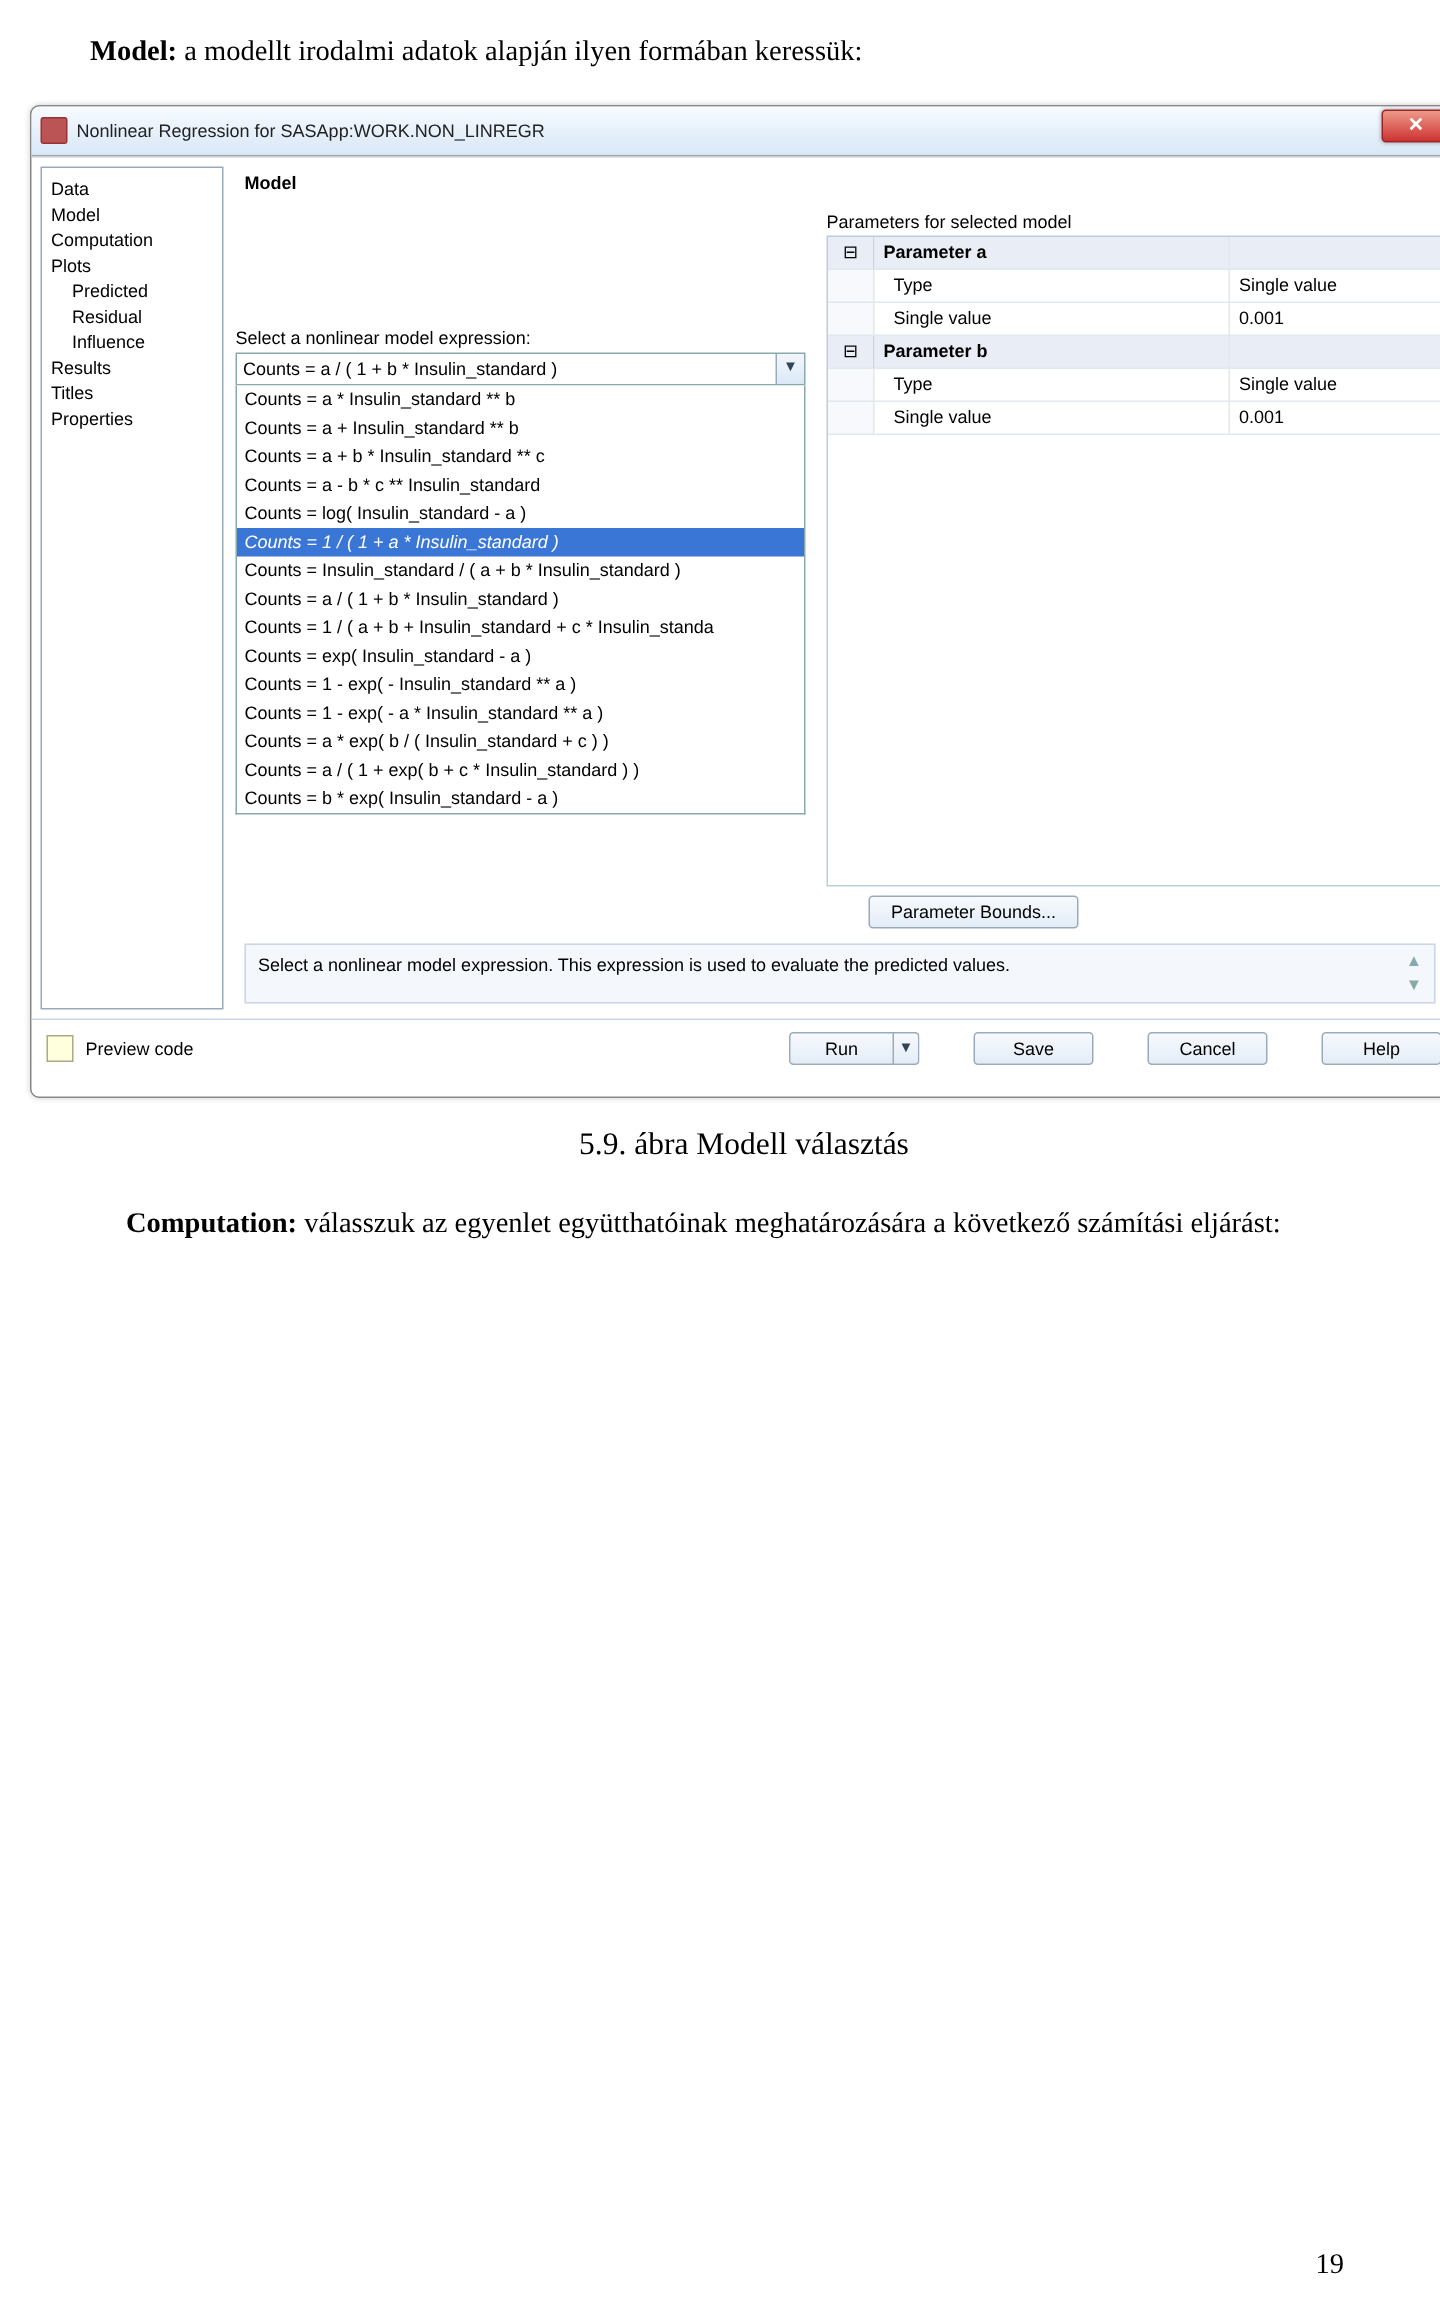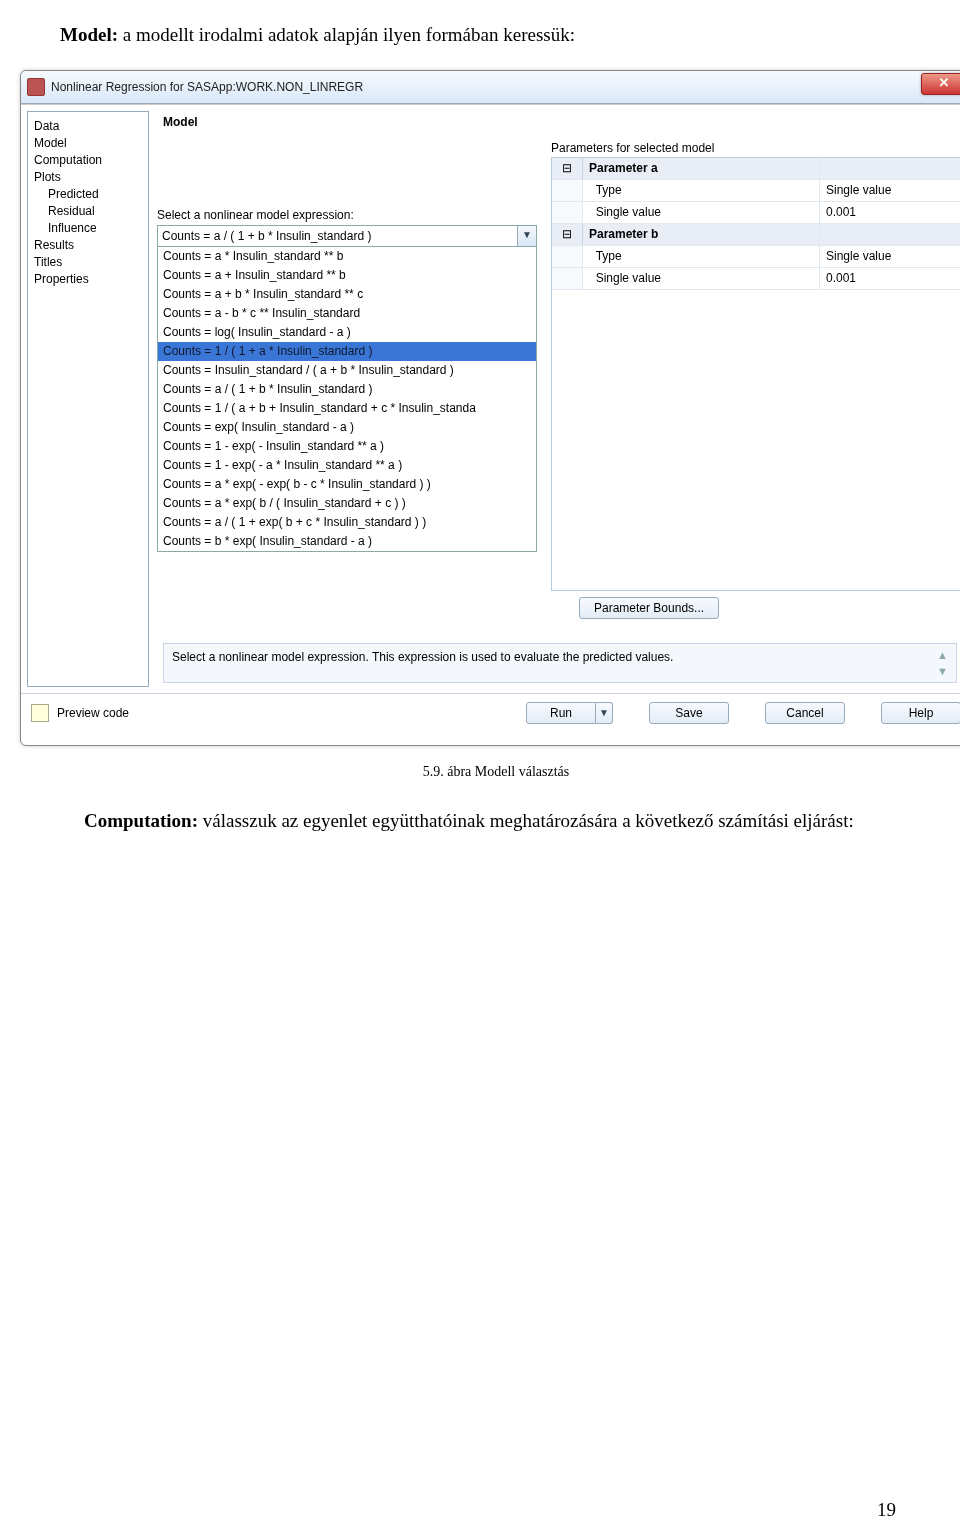--- a/index.html
+++ b/index.html
@@ -115,21 +115,22 @@
   }
   .listbox .item {
     padding: 1px 5px;
     white-space: nowrap;
     overflow:hidden;
     font-size:12px;
     line-height:17px;
   }
   .listbox .item.sel {
     background:#3a76d6;
-    color:#0f172a;
+    color:#ffffff;
+    font-style:italic;
   }
   .param-header { margin-bottom: 2px; }
   .param-grid {
     border:1px solid #bcd;
     background:#fff;
     font-size:12px;
   }
   .param-grid .row {
     display:flex;
   }
@@ -155,21 +156,21 @@
     border-radius: 3px;
     padding: 3px 14px;
     font-size:12px;
     font-family: inherit;
     min-width: 80px;
     cursor: default;
     margin-left: 28px;
   }
   .param-bounds { margin-top: 6px; text-align:left; }
   .help-strip {
-    margin: 24px 6px 4px 6px;
+    margin: 10px 6px 4px 6px;
     border:1px solid #cbd5e3;
     background:#f4f7fb;
     padding: 6px 8px;
     font-size:12px;
     display:flex;
     justify-content:space-between;
     align-items:flex-start;
   }
   .help-strip .scroll-arrows { color:#8aa; font-size:11px; line-height:10px; display:flex; flex-direction:column; gap:6px; }
   .footer {
@@ -195,21 +196,21 @@
   .footer .run-split .btn { border-radius: 3px 0 0 3px; min-width:70px; }
   .resize-grip {
     text-align:right; padding: 0 4px 3px 0;
     color:#9ab; font-size:10px; letter-spacing:-2px;
     height:10px;
   }
   .caption {
     text-align:center;
     margin: 18px 0 28px 0;
     font-family: "Times New Roman", Times, serif;
-    font-size:14px;
+    font-size:21px;
   }
   .doc-line2 { margin: 0 0 8px 24px; line-height:1.4; }
   .page-number {
     position: fixed;
     bottom: 14px; right: 64px;
     font-family:"Times New Roman", Times, serif;
     font-size:19px;
   }
 </style>
 </head>
@@ -255,21 +256,20 @@
                 <div class="item">Counts = a + b * Insulin_standard ** c</div>
                 <div class="item">Counts = a - b * c ** Insulin_standard</div>
                 <div class="item">Counts = log( Insulin_standard - a )</div>
                 <div class="item sel">Counts = 1 / ( 1 + a * Insulin_standard )</div>
                 <div class="item">Counts = Insulin_standard / ( a + b * Insulin_standard )</div>
                 <div class="item">Counts = a / ( 1 + b * Insulin_standard )</div>
                 <div class="item">Counts = 1 / ( a + b + Insulin_standard + c * Insulin_standa</div>
                 <div class="item">Counts = exp( Insulin_standard - a )</div>
                 <div class="item">Counts = 1 - exp( - Insulin_standard ** a )</div>
                 <div class="item">Counts = 1 - exp( - a * Insulin_standard ** a )</div>
-                <div class="item">Counts = a * exp( - exp( b - c * Insulin_standard ) )</div>
                 <div class="item">Counts = a * exp( b / ( Insulin_standard + c ) )</div>
                 <div class="item">Counts = a / ( 1 + exp( b + c * Insulin_standard ) )</div>
                 <div class="item">Counts = b * exp( Insulin_standard - a )</div>
               </div>
           </div>
           <div class="right-col">
             <div class="param-header">Parameters for selected model</div>
             <div class="param-grid" id="params">
                 <div class="row">
                   <div class="cell c1">⊟</div>

